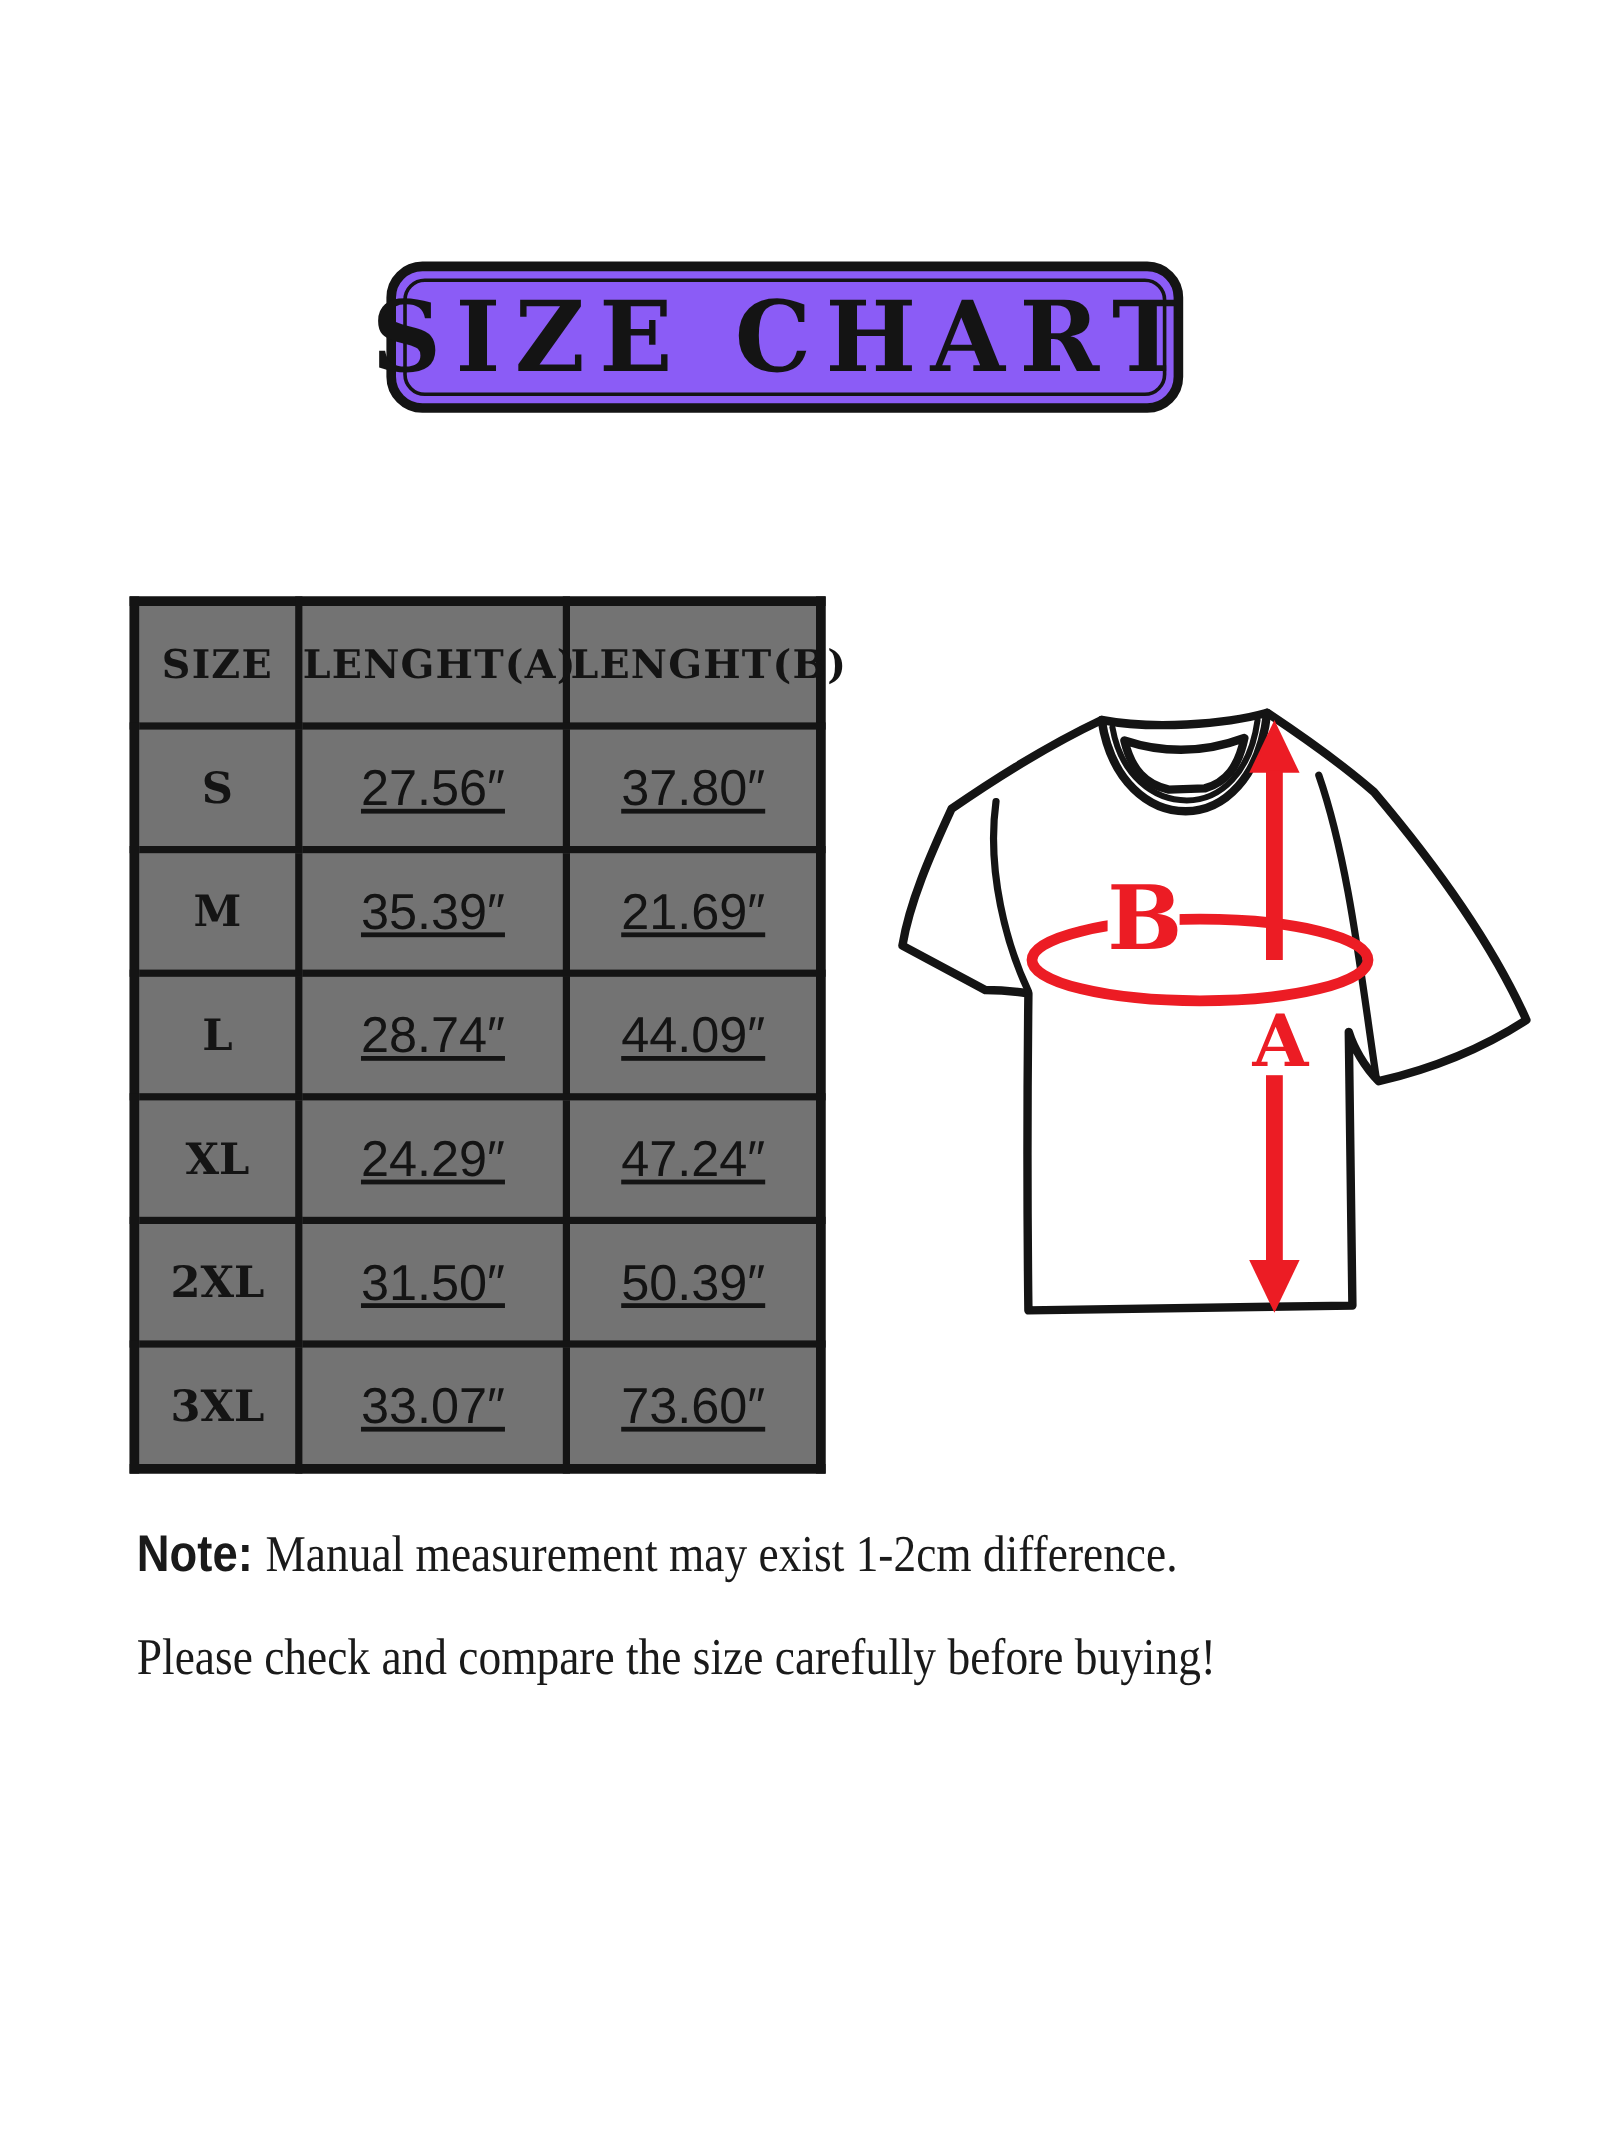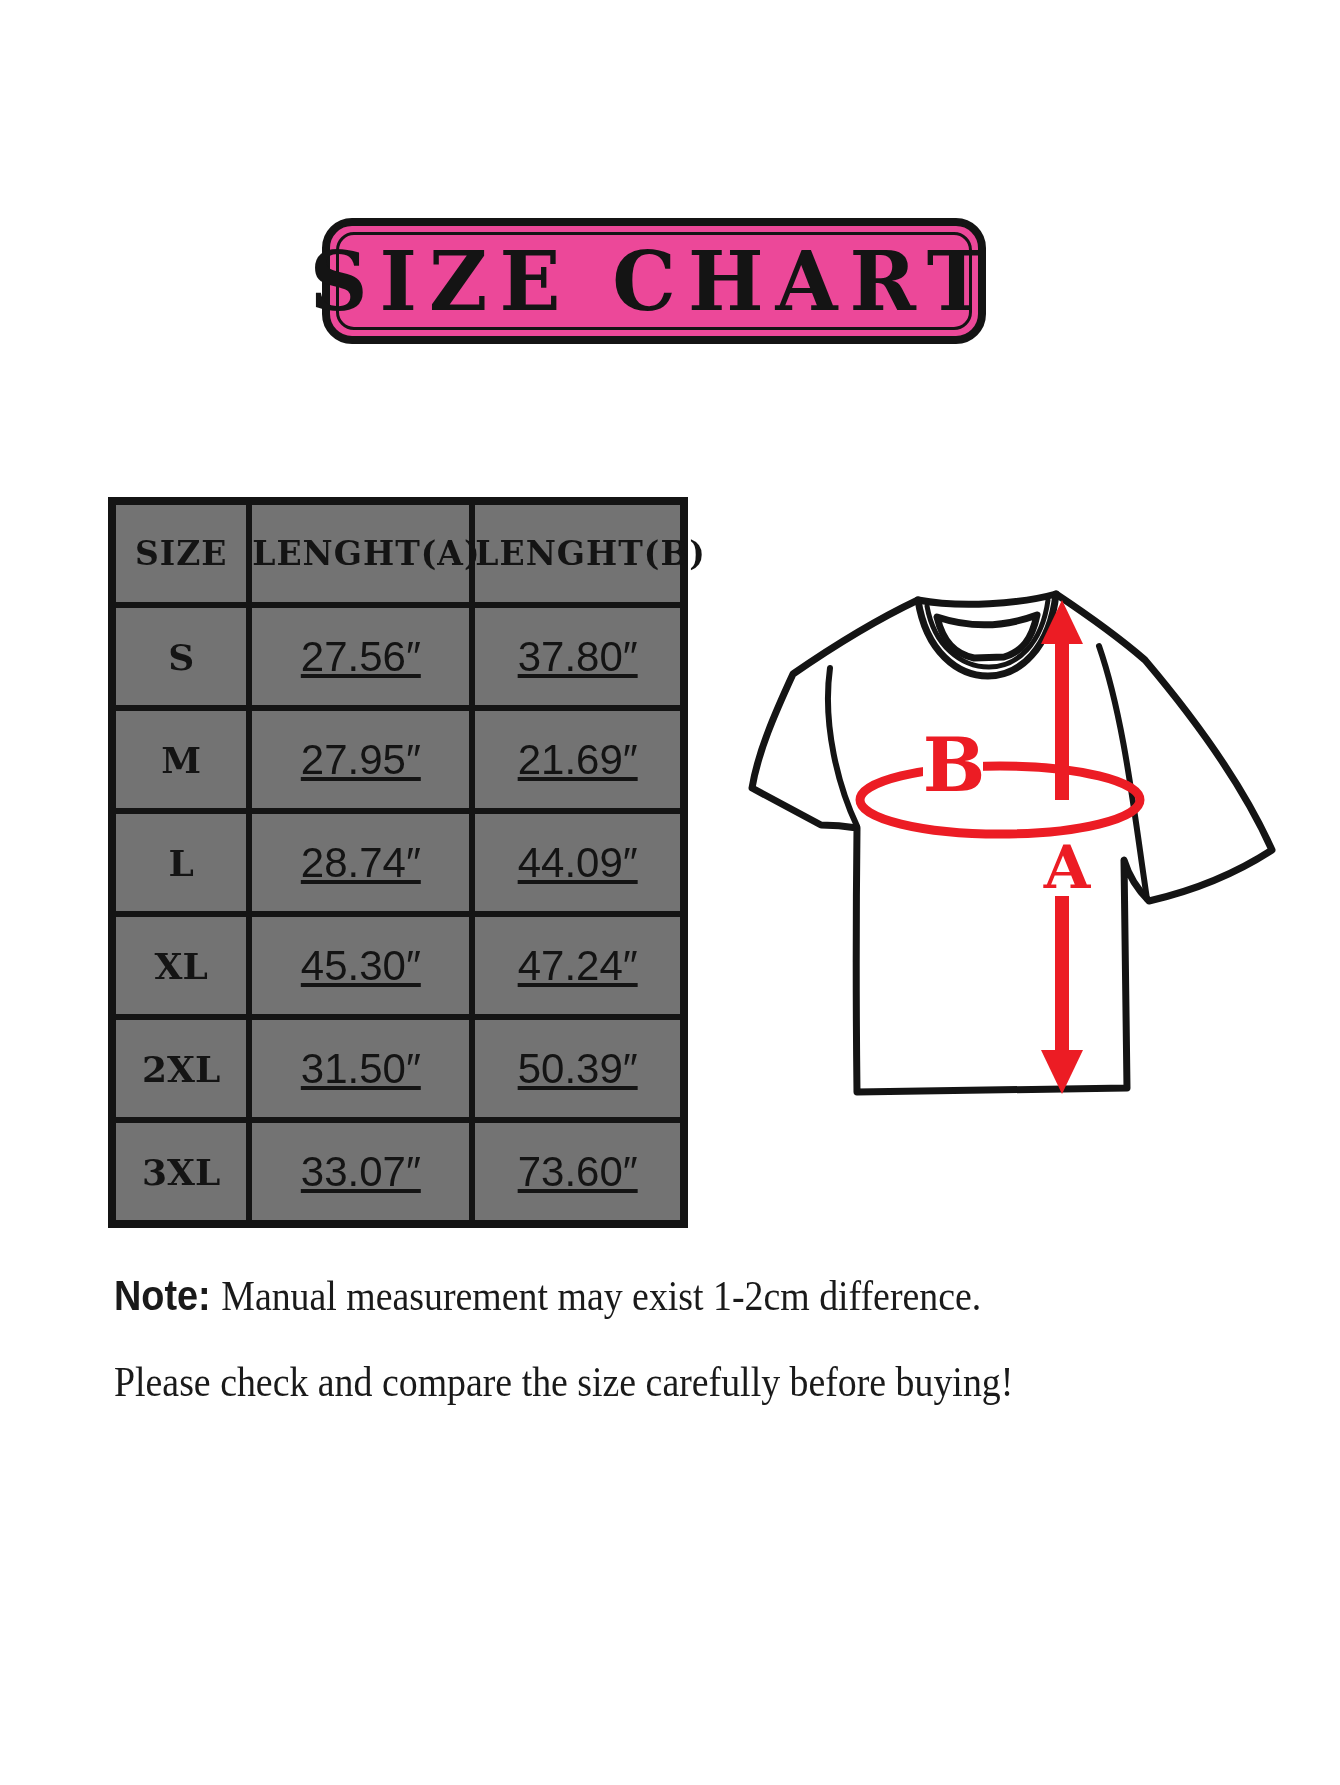--- a/index.html
+++ b/index.html
@@ -2,21 +2,21 @@
 <html><head>
 <meta charset="utf-8">
 <style>
   html,body{margin:0;padding:0;background:#ffffff;}
   #canvas{position:relative;width:1340px;height:1785px;background:#ffffff;overflow:hidden;
           font-family:"DejaVu Serif", serif;color:#141414;}
 
   
   .title-box{position:absolute;left:322px;top:218px;width:664px;height:126px;
              border:8px solid #141414;border-radius:30px;box-sizing:border-box;
-             padding:6px;background:#ec4899;}
+             padding:6px;background:#8b5cf6;}
   .title-box-inner{width:100%;height:100%;border:3px solid #141414;border-radius:18px;
              box-sizing:border-box;display:flex;align-items:center;justify-content:center;}
   .title-text{font-family:"DejaVu Serif", serif;font-weight:bold;font-size:80px;
              letter-spacing:12px;line-height:1;transform:scaleY(1.02);white-space:nowrap;}
 
   
   .size-table{position:absolute;left:108px;top:497px;width:580px;height:691px;
               border-collapse:collapse;table-layout:fixed;background:#737373;
               border:8px solid #141414;}
   .size-table td{border:6px solid #141414;text-align:center;vertical-align:middle;
@@ -60,31 +60,31 @@
         <td class="hdr">LENGHT(A)</td>
         <td class="hdr">LENGHT(B)</td>
       </tr>
       <tr>
         <td class="size">S</td>
         <td class="val">27.56″</td>
         <td class="val">37.80″</td>
       </tr>
       <tr>
         <td class="size">M</td>
-        <td class="val">27.95″</td>
+        <td class="val">35.39″</td>
         <td class="val">21.69″</td>
       </tr>
       <tr>
         <td class="size">L</td>
         <td class="val">28.74″</td>
         <td class="val">44.09″</td>
       </tr>
       <tr>
         <td class="size">XL</td>
-        <td class="val">45.30″</td>
+        <td class="val">24.29″</td>
         <td class="val">47.24″</td>
       </tr>
       <tr>
         <td class="size">2XL</td>
         <td class="val">31.50″</td>
         <td class="val">50.39″</td>
       </tr>
       <tr>
         <td class="size">3XL</td>
         <td class="val">33.07″</td>

